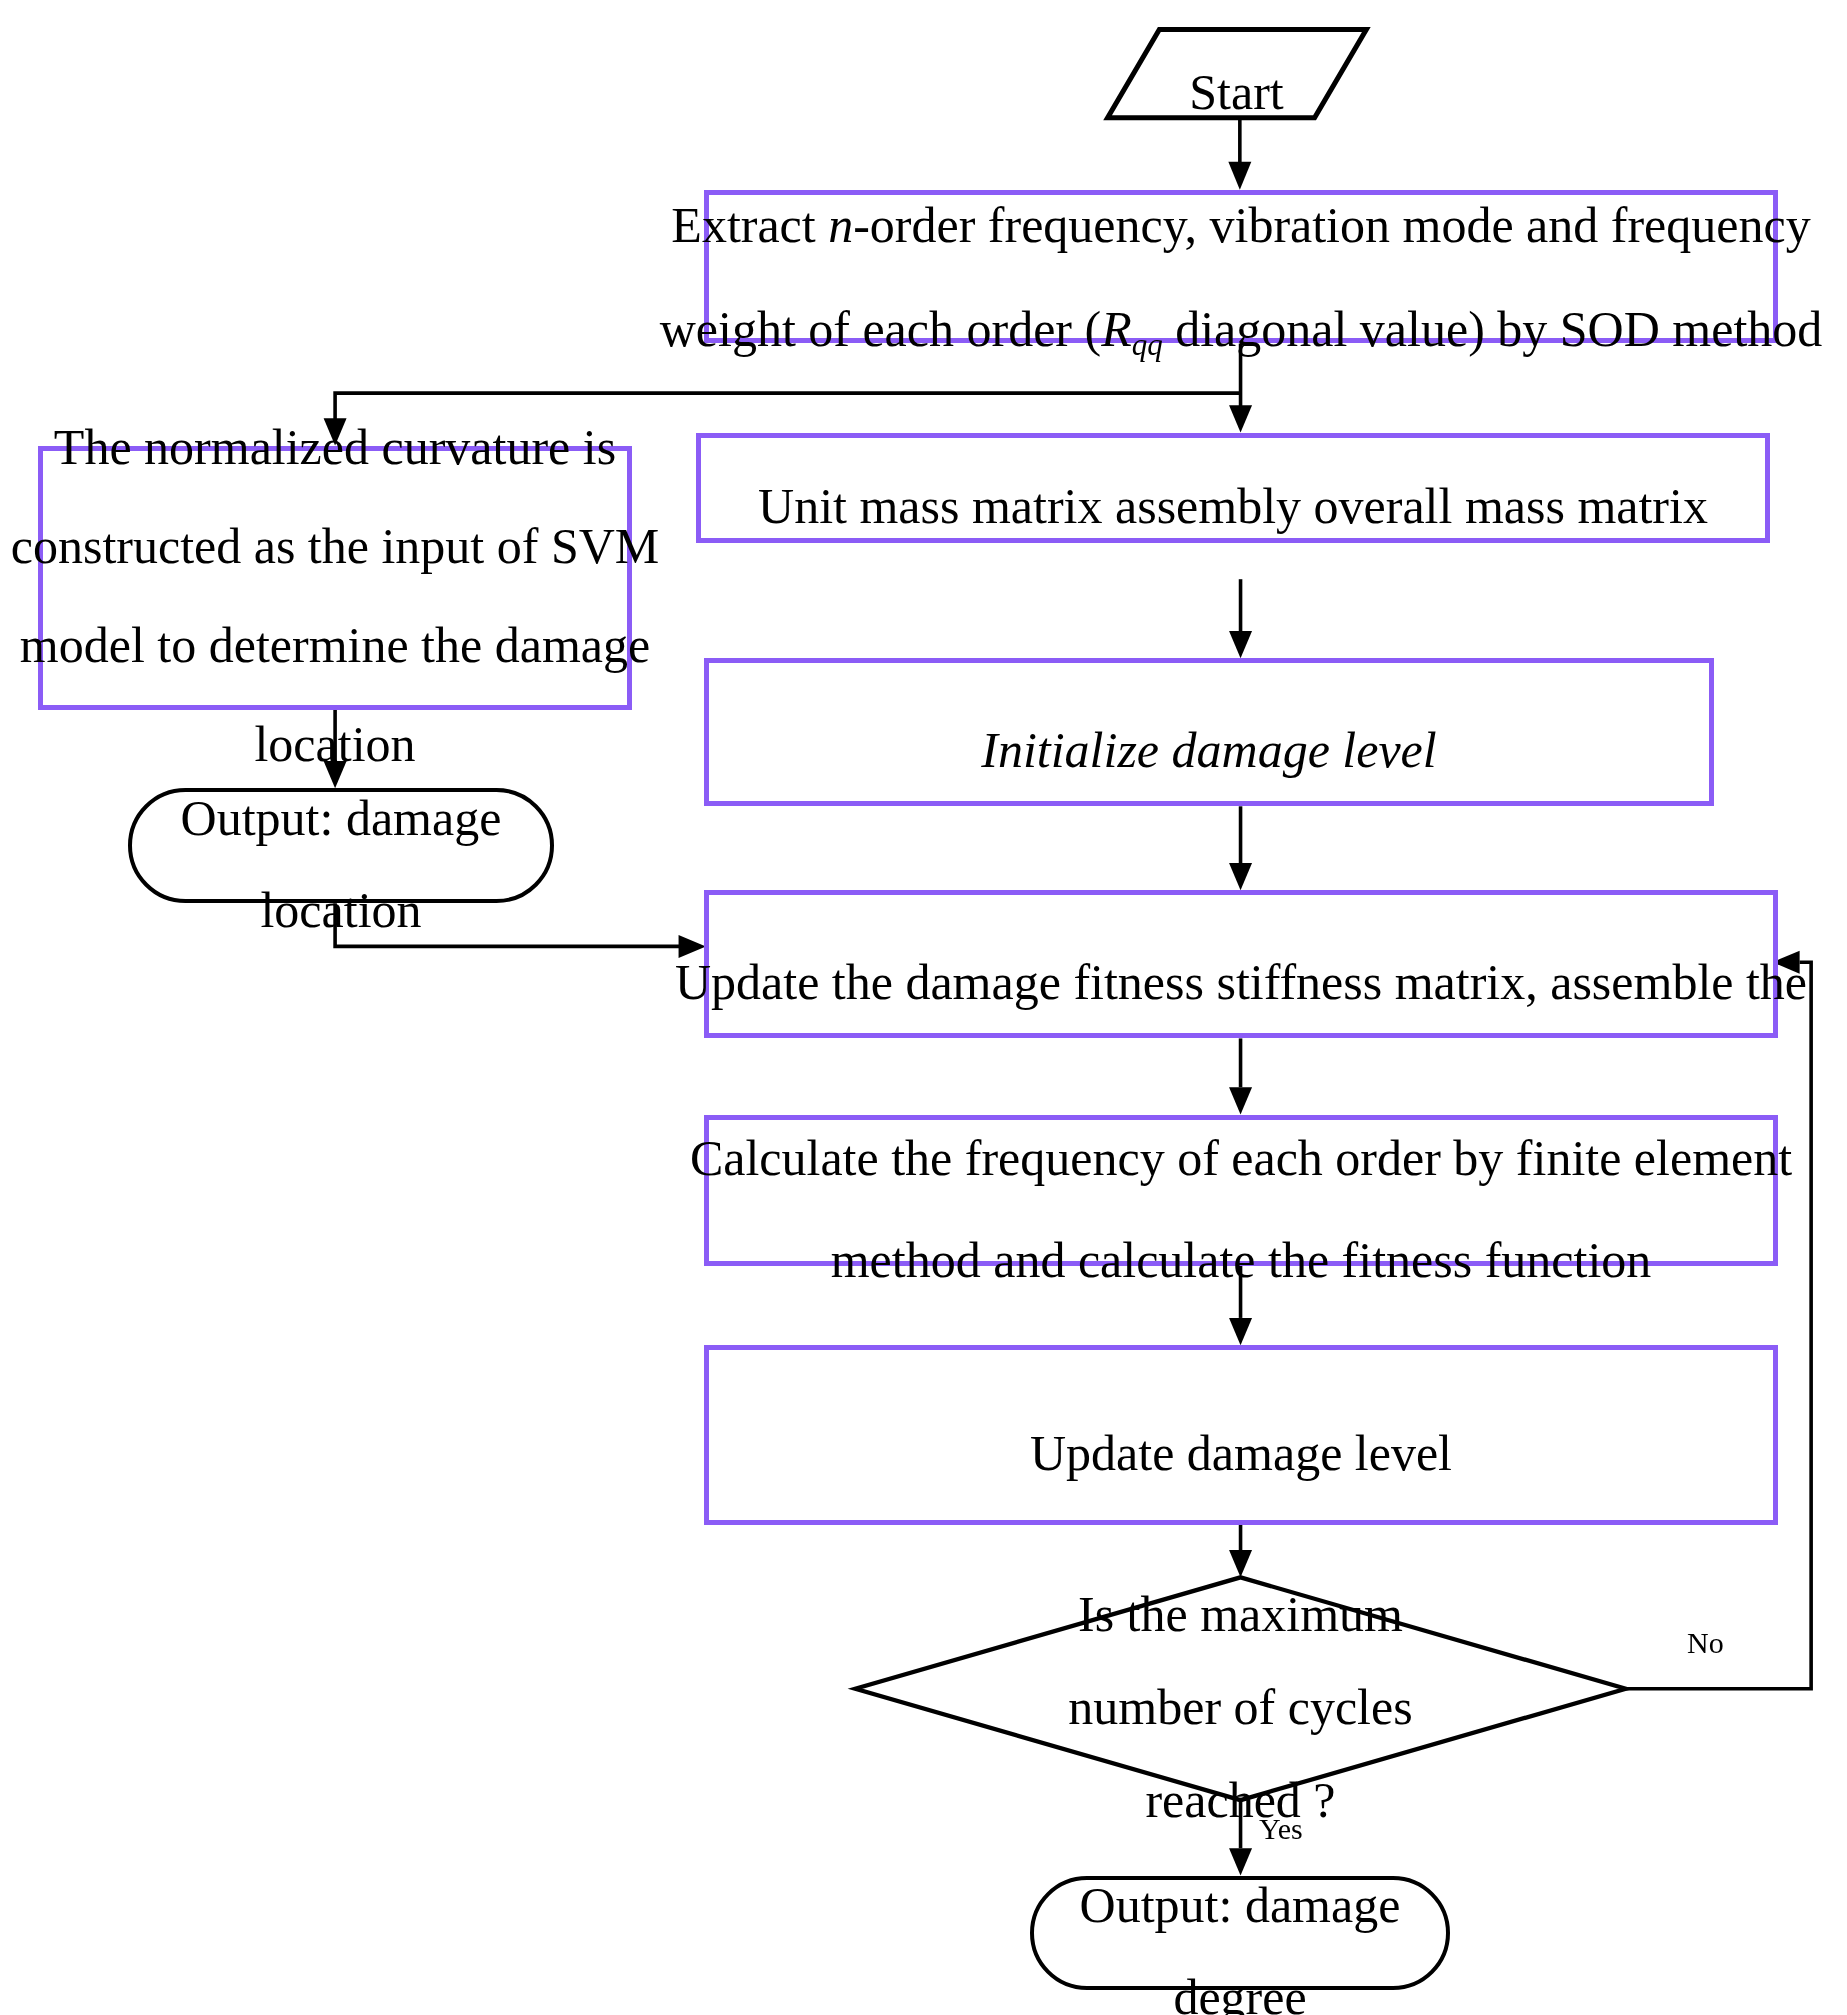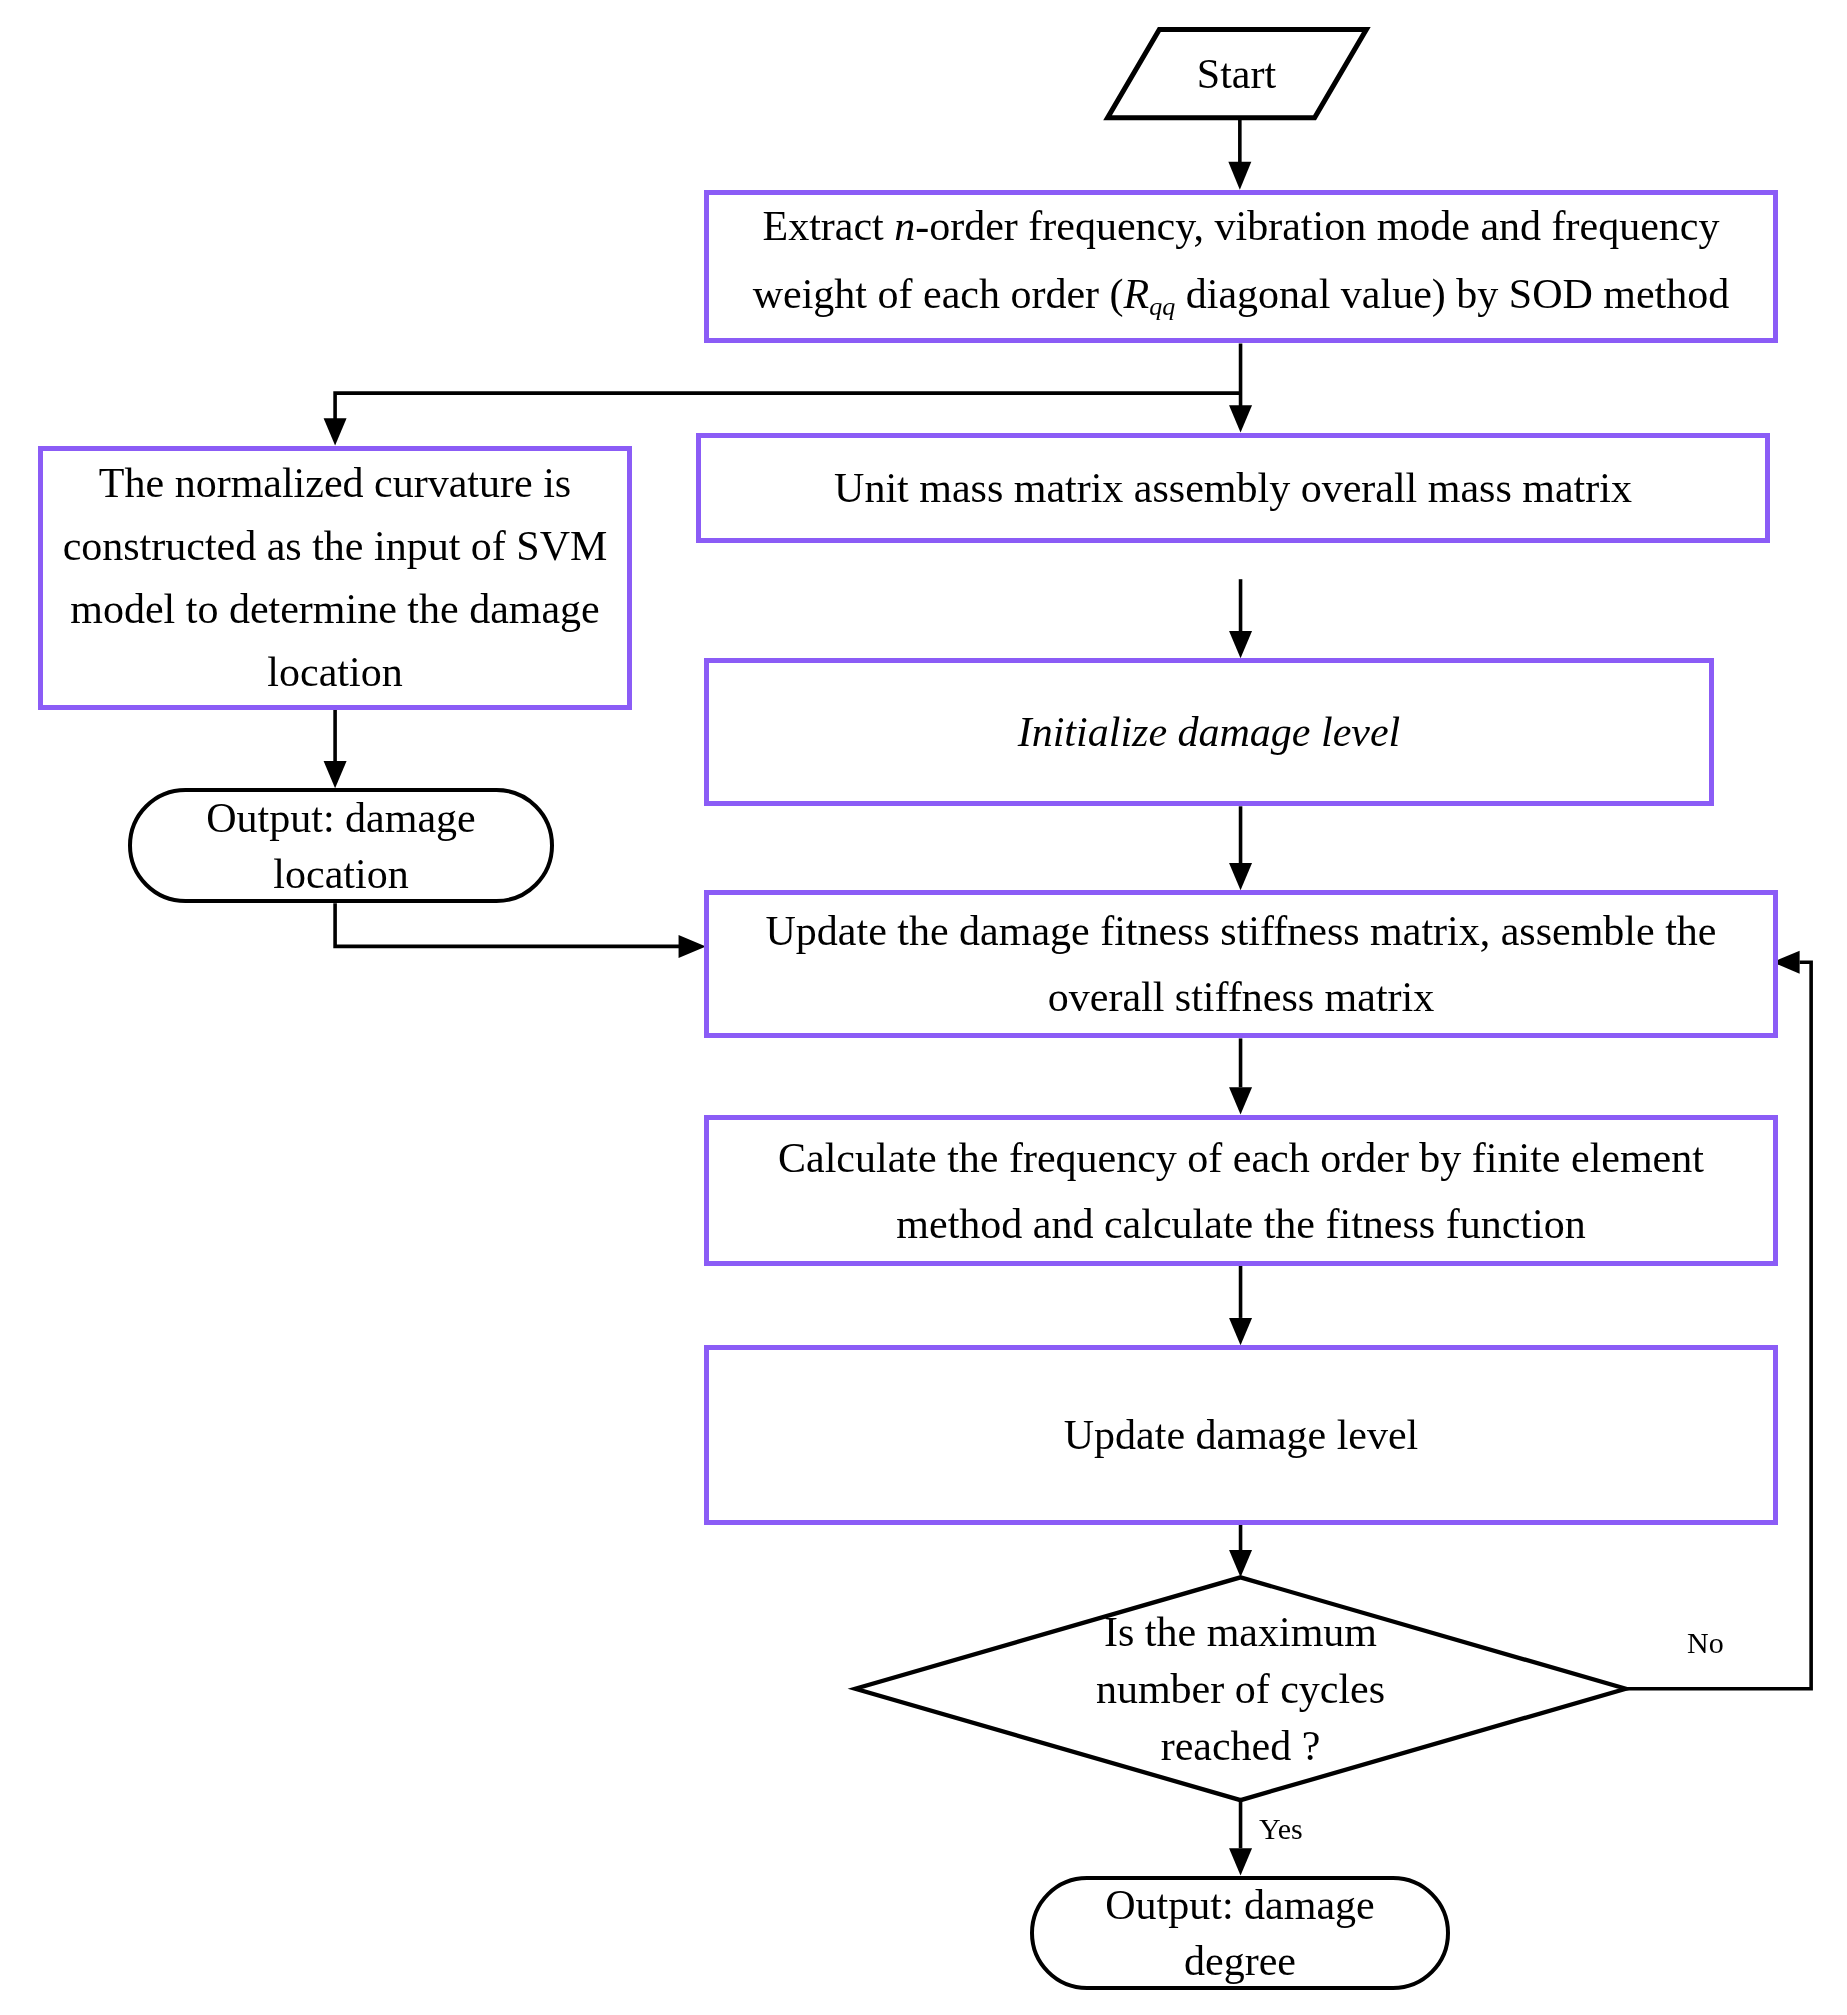--- a/index.html
+++ b/index.html
@@ -18,21 +18,21 @@
     box-sizing:border-box;
     background:#ffffff;
     display:flex;
     flex-direction:column;
     align-items:center;
     justify-content:center;
     text-align:center;
   }
   .rect{border:5px solid #8b5cf6;}
   .stadium{border:4.3px solid #000000;border-radius:68px;}
-  .tline{white-space:nowrap;font-size:42px;}
+  .tline{white-space:nowrap;font-size:50px;margin-top:36px;}
   .lh95 .tline{line-height:68px;}
   .lh92 .tline{line-height:66px;}
   .lh87 .tline{line-height:63px;}
   .lh80 .tline{line-height:57px;}
   .lh78 .tline{line-height:56px;}
   .it{font-style:italic;}
   .sub{font-style:italic;font-size:0.62em;vertical-align:-0.28em;}
   .floating{position:absolute;background:transparent;border:none;}
   .edge-label{position:absolute;font-size:30px;white-space:nowrap;}
 </style>
@@ -132,21 +132,20 @@
   <div class="node rect" style="left:696px;top:433px;width:1074px;height:110px;justify-content:center;">
     <div class="tline">Unit mass matrix assembly overall mass matrix</div>
   </div>
 
   <div class="node rect" style="left:704px;top:658px;width:1010px;height:148px;font-style:italic;">
     <div class="tline">Initialize damage level</div>
   </div>
 
   <div class="node rect lh92" style="left:704px;top:890px;width:1074px;height:148px;">
     <div class="tline">Update the damage fitness stiffness matrix, assemble the</div>
-    <div class="tline">overall stiffness matrix</div>
   </div>
 
   <div class="node rect lh92" style="left:704px;top:1115px;width:1074px;height:151px;">
     <div class="tline">Calculate the frequency of each order by finite element</div>
     <div class="tline">method and calculate the fitness function</div>
   </div>
 
   <div class="node rect" style="left:704px;top:1345px;width:1074px;height:180px;">
     <div class="tline">Update damage level</div>
   </div>

